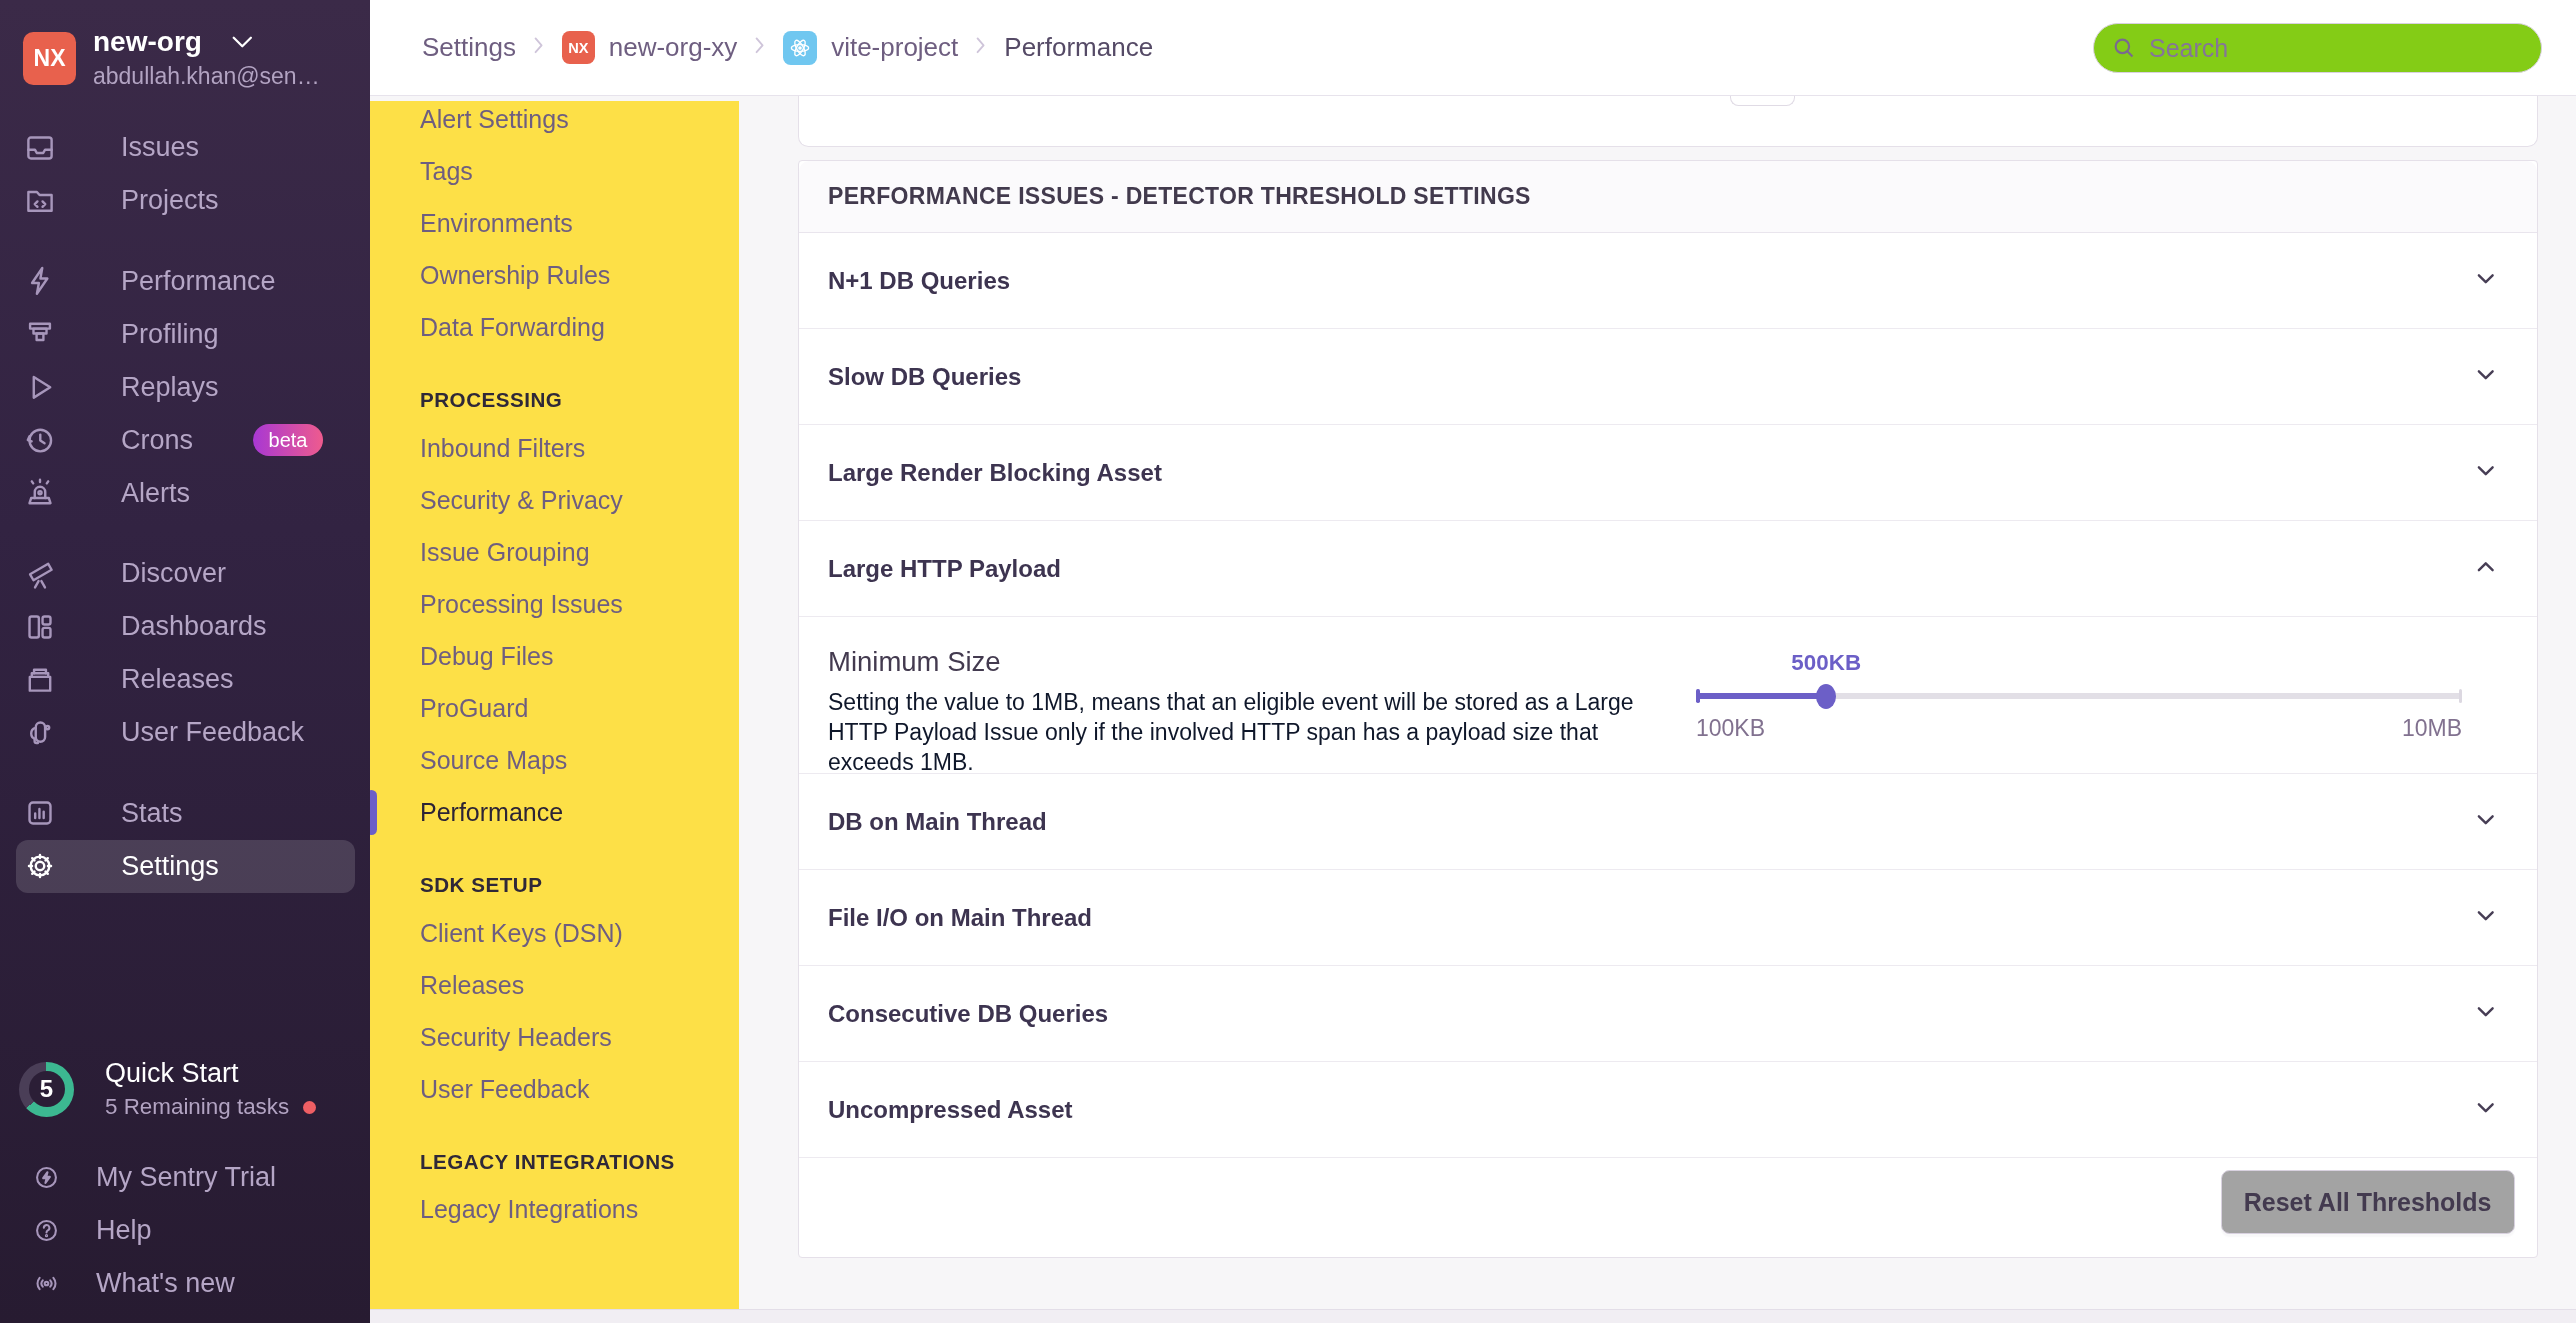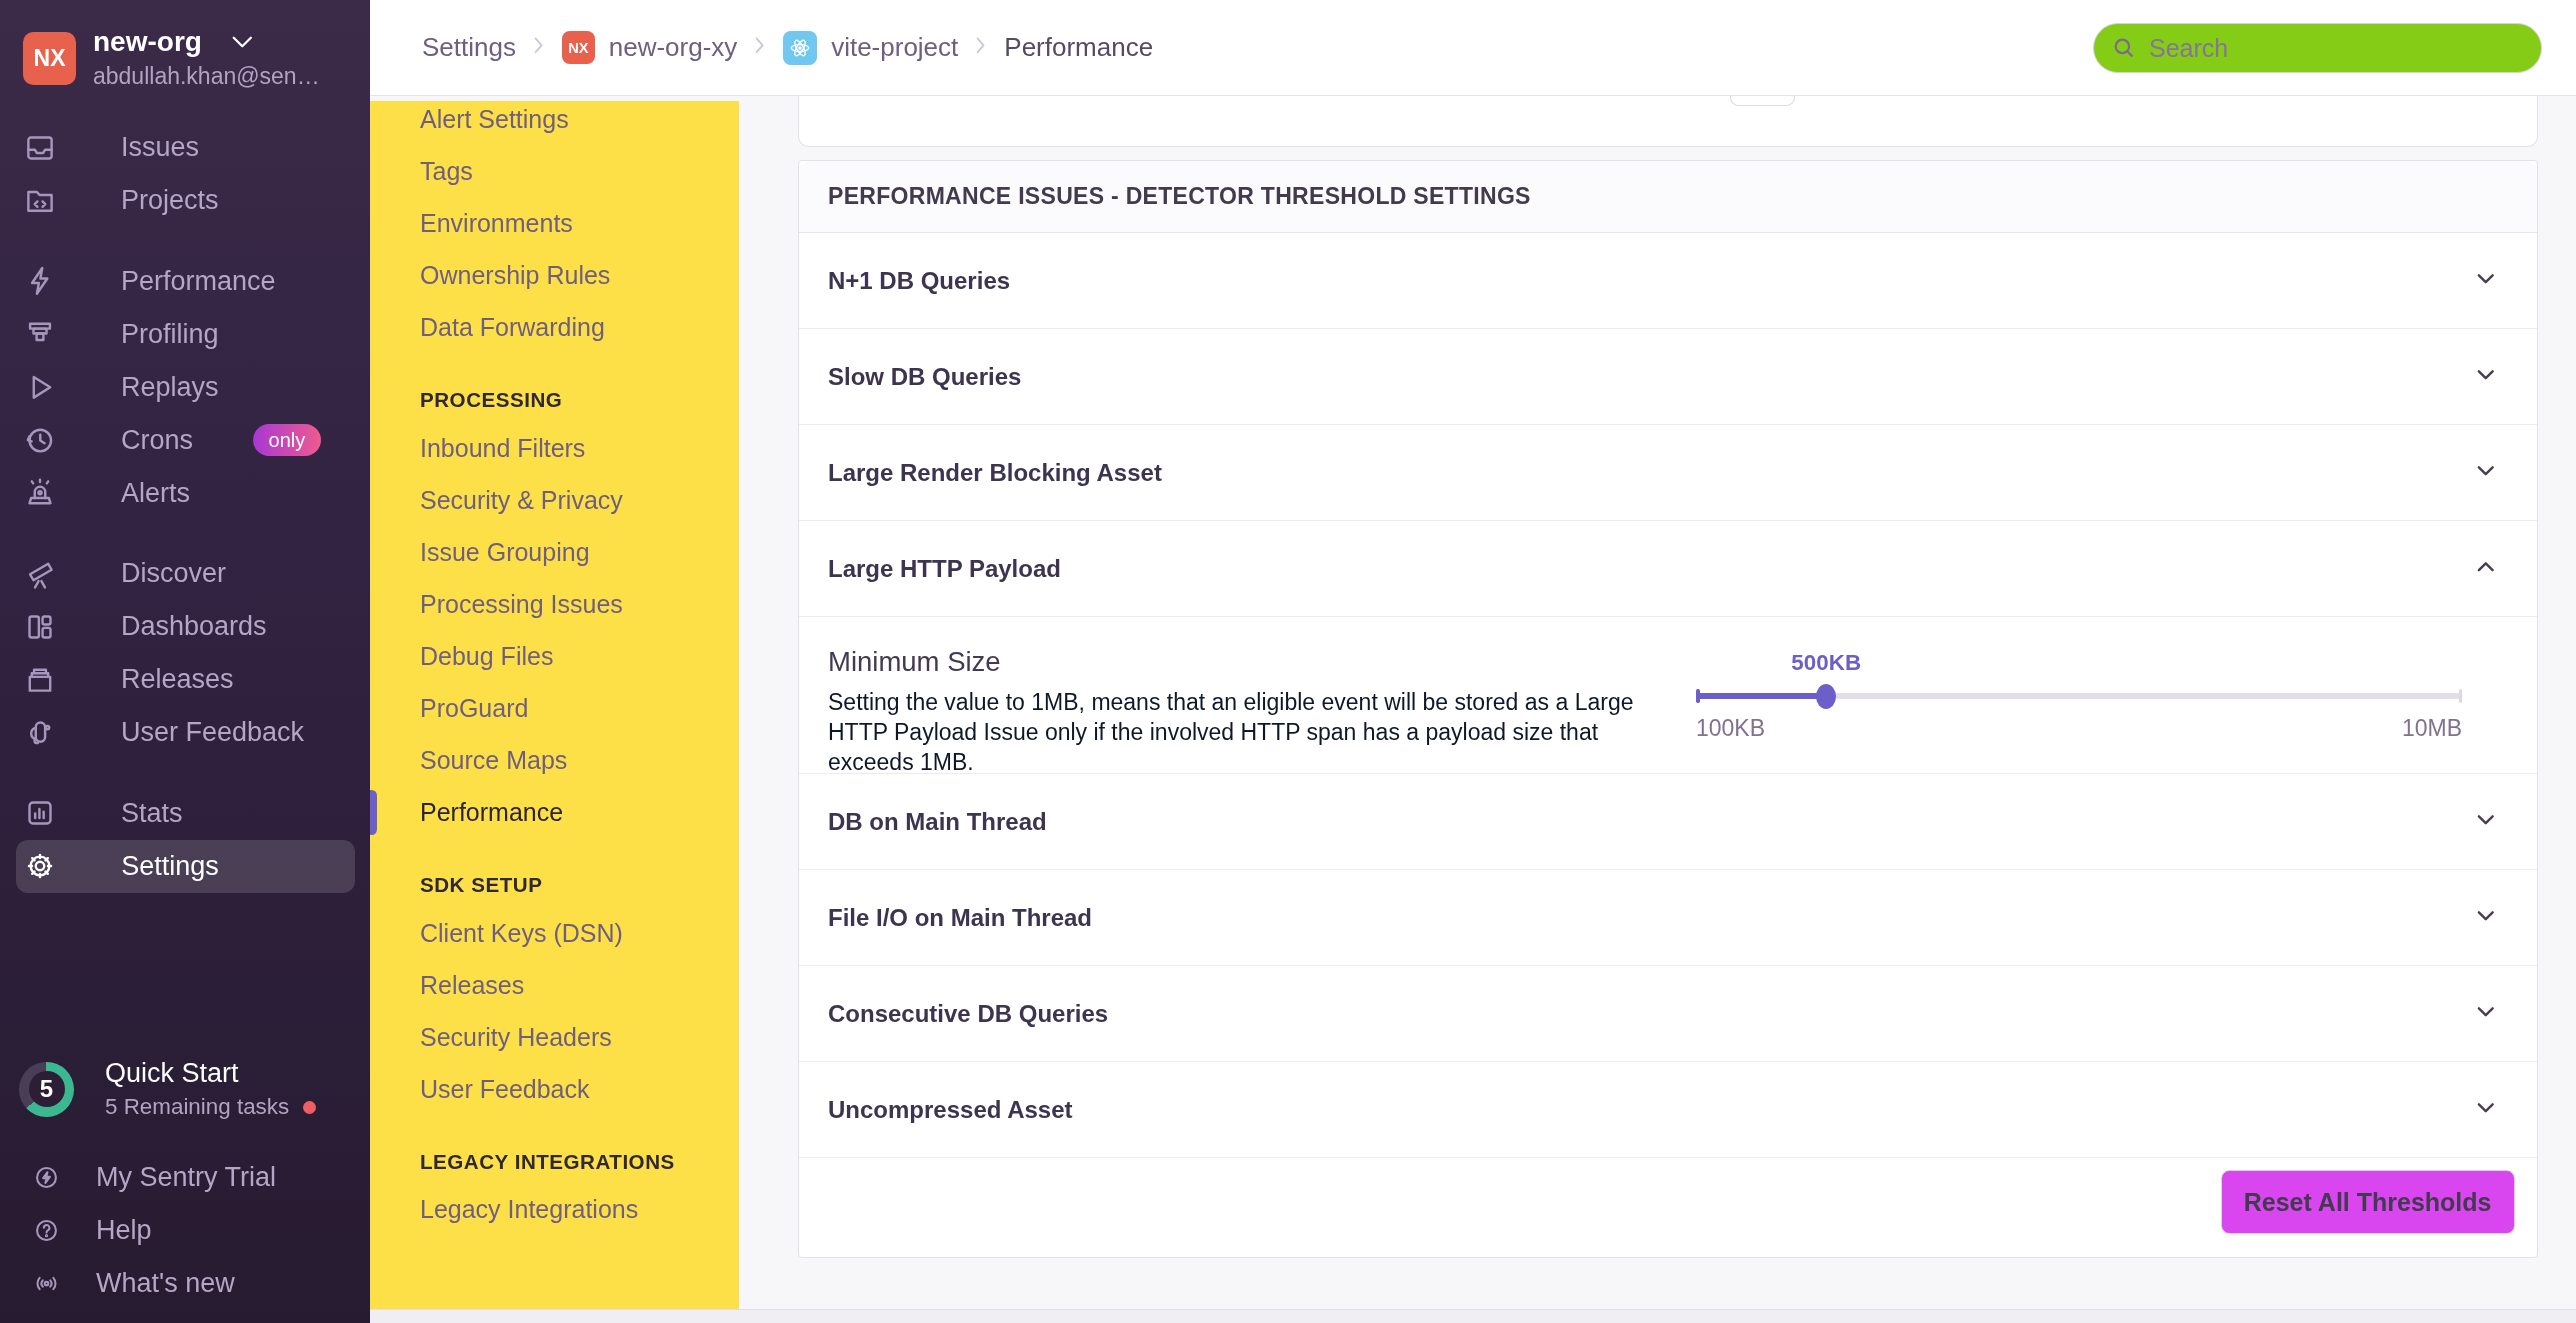--- a/index.html
+++ b/index.html
@@ -98,21 +98,21 @@
   .slider-track::after { content:""; position:absolute; right:0; top:-4.3px; width:3.4px; height:14.6px;
     border-radius:1.7px; background:#dcd8e1; }
   .slider-fill { position:absolute; left:0; top:76px; width:17%; height:6px; border-radius:3.4px; background:#6C5FC7; }
   .slider-fill::before { content:""; position:absolute; left:0; top:-4.3px; width:4.3px; height:14.6px;
     border-radius:1.7px; background:#6C5FC7; }
   .slider-thumb { position:absolute; left:17%; top:67px; width:20px; height:25px; border-radius:50%;
     background:#6C5FC7; transform:translateX(-50%); cursor:pointer; }
   .slider-min { position:absolute; left:0; top:98px; font-size:23px; color:#81718f; }
   .slider-max { position:absolute; right:0; top:98px; font-size:23px; color:#81718f; }
   .panel-footer { height:99px; position:relative; }
-  .reset-btn { position:absolute; right:22.4px; top:12px; width:294px; height:64px; background:#d946ef;
+  .reset-btn { position:absolute; right:22.4px; top:12px; width:294px; height:64px; background:#a3a3a3;
     border:1.7px solid #d9d2e0; border-radius:8.6px; font-size:25px; font-weight:bold; color:#433a4f;
     font-family:"Liberation Sans", sans-serif; cursor:pointer; box-shadow:0 2.6px 1.7px rgba(40,20,60,0.03); }
   .bottom-strip { position:absolute; left:370px; top:1309px; width:2206px; height:14.6px; background:#f1eef3;
     border-top:1.7px solid #e3dee8; }
 </style>
 </head>
 <body>
 
 <div class="sidebar">
   <div class="org-header">
@@ -176,21 +176,21 @@
     </div>
     <div class="nav-item">
       <span class="nicon">
           <svg width="34" height="34" viewBox="0 0 24 24">
             <circle cx="12.2" cy="12.4" r="7.6"></circle>
             <path d="M12.2 8.2v4.2l3 1.9"></path>
             <path d="M4.6 9.3L3.4 12l2.7 1"></path>
           </svg>
         </span>
       <span class="nlabel">Crons</span>
-      <span class="beta-badge">only</span>
+      <span class="beta-badge">beta</span>
     </div>
     <div class="nav-item">
       <span class="nicon">
           <svg width="34" height="34" viewBox="0 0 24 24">
             <path d="M8.3 15.5v-4.2a3.7 3.7 0 0 1 7.4 0v4.2"></path>
             <path d="M5.8 15.5h12.4l1.2 3.7H4.6z"></path>
             <circle cx="12" cy="11.8" r="1.1"></circle>
             <path d="M7.2 5.2l-1-1.4M12 4.2V2.6M16.8 5.2l1-1.4"></path>
           </svg>
         </span>

